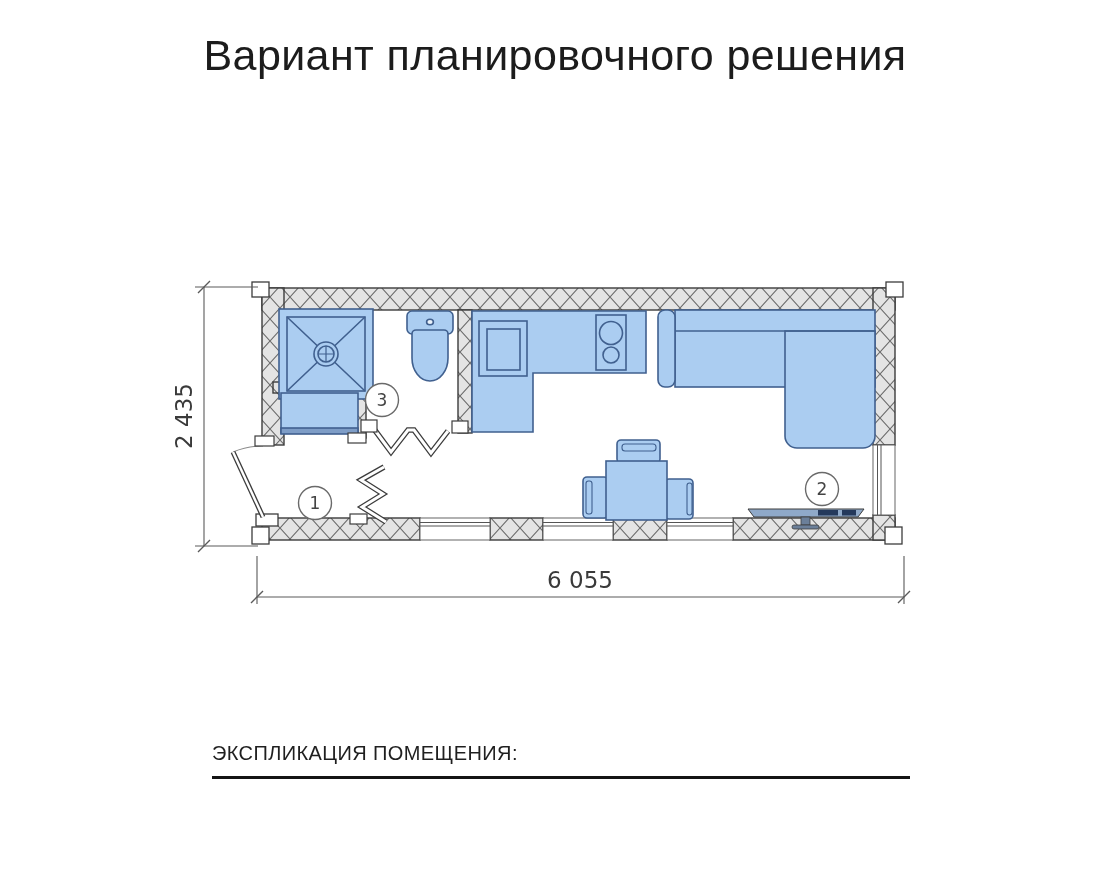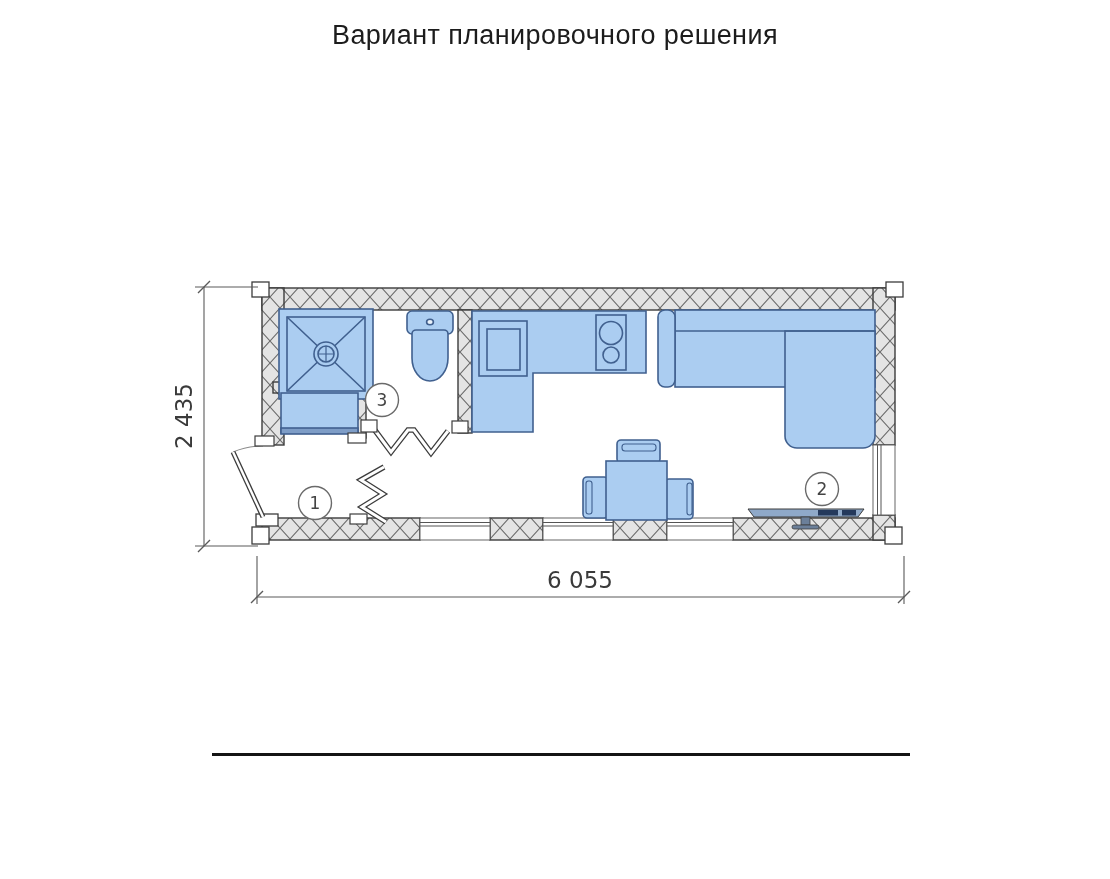--- a/index.html
+++ b/index.html
@@ -2,21 +2,21 @@
 <html><head>
 <meta charset="utf-8">
 <style>
   html,body{margin:0;padding:0;}
   body{
     width:1110px;height:879px;position:relative;background:#ffffff;
     font-family:"Liberation Sans", sans-serif;overflow:hidden;
   }
   .page-title{
     position:absolute;top:2px;left:0;width:1110px;text-align:center;
-    font-size:27px;font-weight:400;color:#1c1c1c;letter-spacing:.4px;
+    font-size:43px;font-weight:400;color:#1c1c1c;letter-spacing:.4px;
   }
   .plan-svg{position:absolute;top:0;left:0;}
   .legend{
     position:absolute;left:212px;top:742px;width:698px;color:#1f1f1f;
   }
   .legend-header{
     font-size:20px;letter-spacing:.4px;color:#1f1f1f;font-weight:400;
   }
   .legend-divider{
     margin-top:11px;height:3px;background:#141414;width:698px;
@@ -199,14 +199,15 @@
       <path d="M257,556 V604 M904,556 V604"></path>
       <path d="M257,597 H904"></path>
       <path d="M251,603 L263,591 M898,603 L910,591" stroke-width="1.4"></path>
     </g>
   </g>
   <text x="192" y="416" transform="rotate(-90 192 416)" text-anchor="middle" font-size="23" fill="#3a3a3a" stroke="none">2 435</text>
   <text x="580" y="588" text-anchor="middle" font-size="23" fill="#3a3a3a" stroke="none">6 055</text>
 </svg>
 
 <div class="legend">
+  <div class="legend-header">ЭКСПЛИКАЦИЯ ПОМЕЩЕНИЯ:</div>
   <div class="legend-divider"></div>
 </div>
 
 </body></html>

